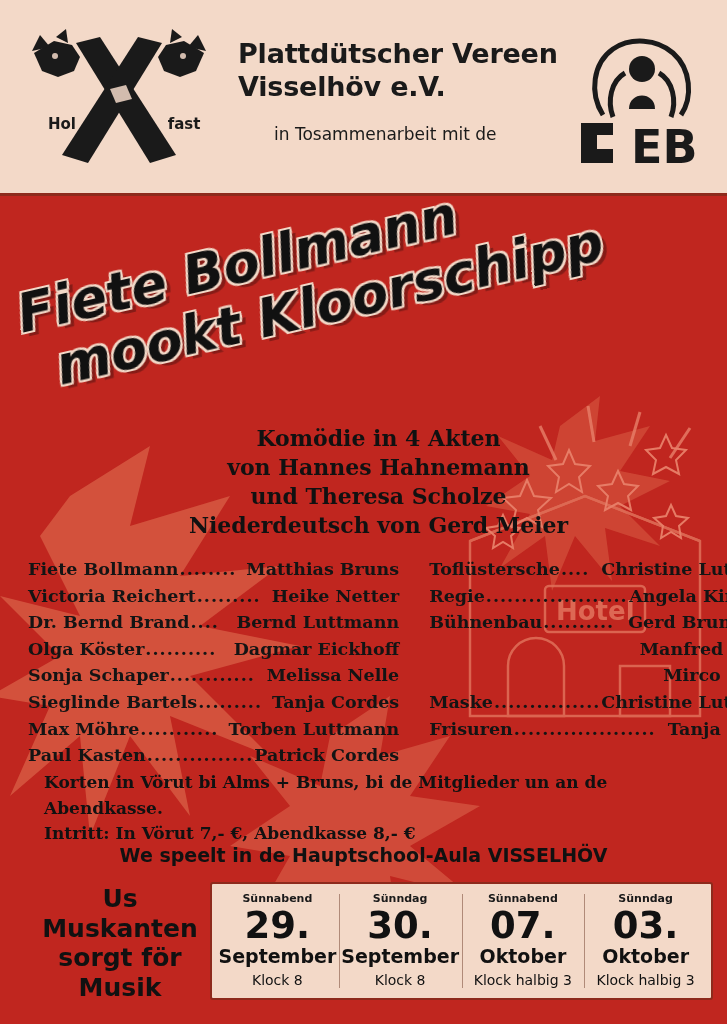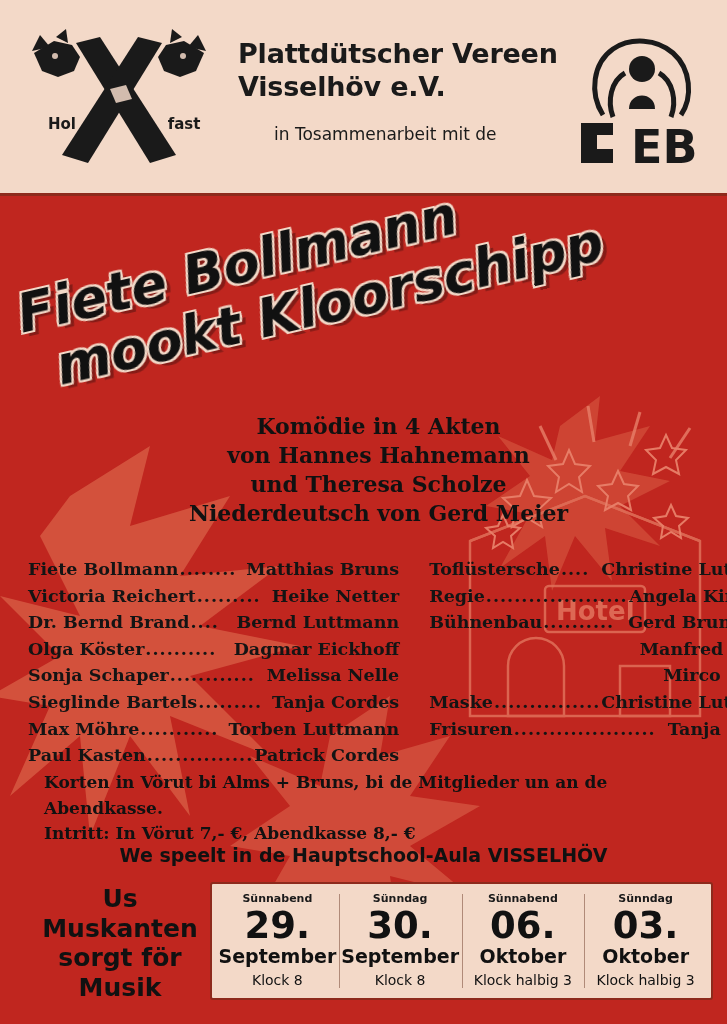--- a/index.html
+++ b/index.html
@@ -94,21 +94,21 @@
        2px 2px 0 #f3d9c8, -2px 2px 0 #f3d9c8, 2px -2px 0 #f3d9c8, -2px -2px 0 #f3d9c8,
        5px 5px 0 rgba(0,0,0,0.30);
   }
   .title-line.second { padding-left: 26px; }
 
   
   .subtitle {
     position: absolute;
     left: 0;
     right: 0;
-    top: 216px;
+    top: 228px;
     text-align: center;
     padding-left: 30px;
   }
   .subtitle div {
     font-family: "DejaVu Serif", serif;
     font-weight: bold;
     font-size: 22px;
     color: #111;
     line-height: 1.32;
   }
@@ -455,21 +455,21 @@
         <div class="d-time">Klock 8</div>
       </div>
       <div class="date-cell">
         <div class="d-weekday">Sünndag</div>
         <div class="d-num">30.</div>
         <div class="d-month">September</div>
         <div class="d-time">Klock 8</div>
       </div>
       <div class="date-cell">
         <div class="d-weekday">Sünnabend</div>
-        <div class="d-num">06.</div>
+        <div class="d-num">07.</div>
         <div class="d-month">Oktober</div>
         <div class="d-time">Klock halbig 3</div>
       </div>
       <div class="date-cell">
         <div class="d-weekday">Sünndag</div>
         <div class="d-num">03.</div>
         <div class="d-month">Oktober</div>
         <div class="d-time">Klock halbig 3</div>
       </div>
     </div>

